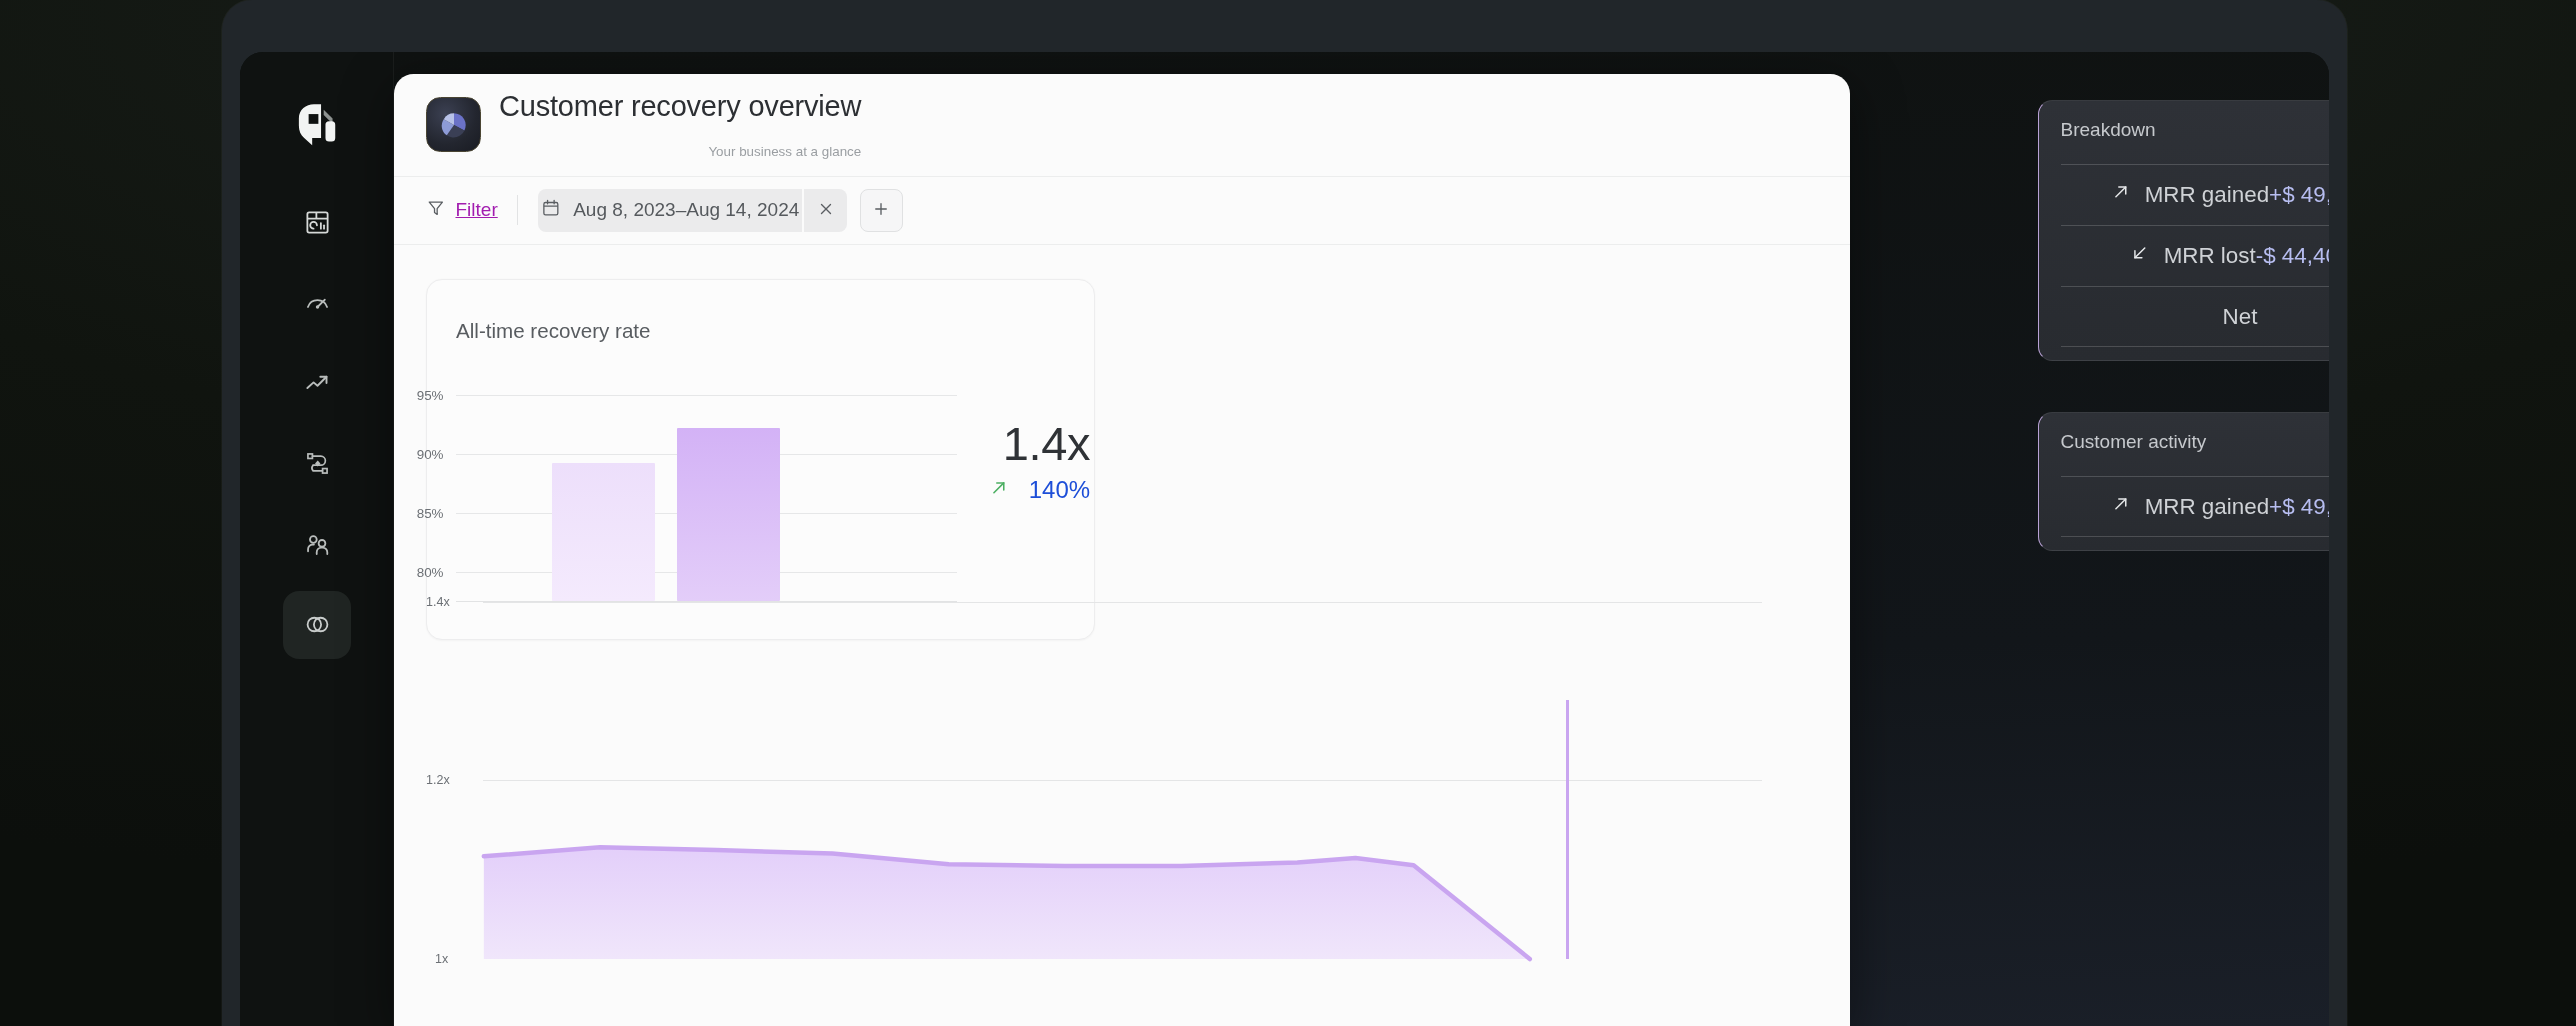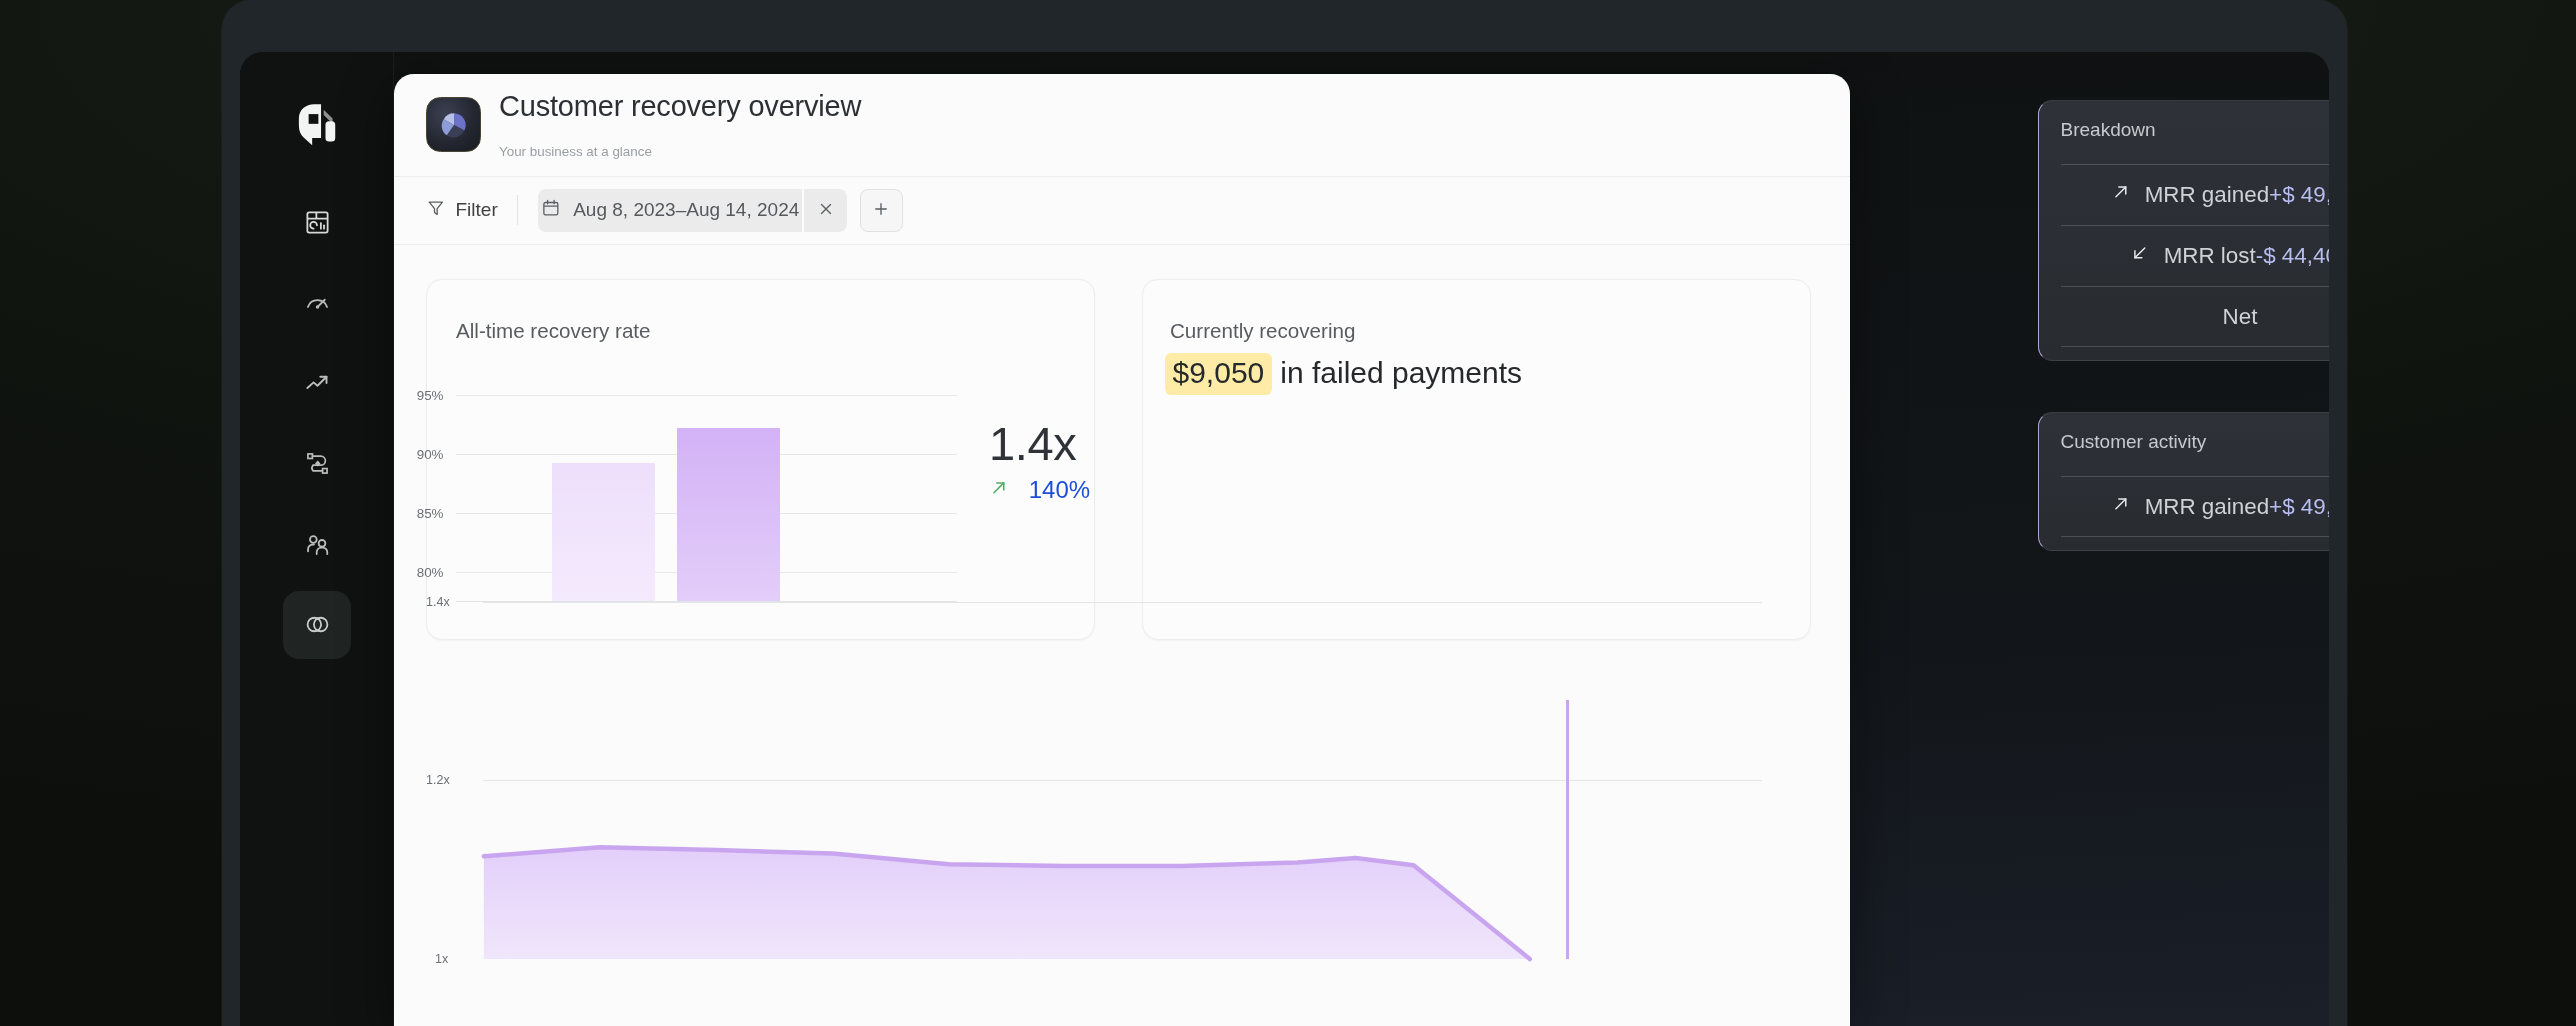--- a/index.html
+++ b/index.html
@@ -64,20 +64,21 @@
   }
 
   
   .panel {
     position: absolute; left: 0px; top: 21.5px;
     width: 1456px; height: 953px;
     background: #fbfbfb;
     border-radius: 19.7px 19.7px 0 0;
     overflow: hidden;
     box-shadow: 0 12.5px 54px rgba(0,0,0,0.45);
+    text-align: right;
   }
   .panel-head {
     position: relative; height: 103px;
     border-bottom: 0.9px solid #eceded;
     display: flex; align-items: center;
     padding-left: 32px;
   }
   .app-icon {
     width: 55px; height: 55px; border-radius: 14.3px;
     background: radial-gradient(circle at 35% 30%, #3b4052 0%, #23262f 60%, #191b22 100%);
@@ -93,22 +94,23 @@
     font-size: 13.4px; color: #9a9ea2; margin-top: 21px;
   }
 
   .toolbar {
     height: 68px; display: flex; align-items: center;
     padding-left: 32px; gap: 0;
     border-bottom: 0.9px solid #eceded;
   }
   .tb-filter {
     display: flex; align-items: center; gap: 9.8px;
-    font-size: 19px; color: #404040; cursor: pointer;
+    font-size: 19px; color: #a21caf; cursor: pointer;
     padding-right: 19.7px;
+    text-decoration: underline;
   }
   .tb-divider { width: 0.9px; height: 30px; background: #e2e3e4; margin-right: 19.7px; }
   .chip-group { display: flex; align-items: stretch; }
   .chip {
     display: flex; align-items: center; gap: 12.5px;
     background: #ebebec; border-radius: 8px 0 0 8px;
     padding: 0 3px; height: 43px;
     font-size: 19px; color: #55595d; cursor: pointer;
   }
   .chip-x {
@@ -378,27 +380,20 @@
                 <svg width="19.7" height="19.7" viewBox="0 0 24 24" fill="none" stroke="#4caf62" stroke-width="1.9" stroke-linecap="round" stroke-linejoin="round">
                   <line x1="6" y1="18" x2="18" y2="6"></line>
                   <polyline points="9.5,6 18,6 18,14.5"></polyline>
                 </svg>
               </span>
               <span>140%</span>
             </div>
           </div>
         </div>
 
-        <div class="card card-b">
-          <div class="cb-title">Currently recovering</div>
-          <div class="cb-line">
-            <span class="cb-hl">$9,050</span>
-            <span class="cb-rest">in failed payments</span>
-          </div>
-        </div>
 
       </div>
 
       <div class="areawrap">
 
         <div class="ac-grid" style="left:89px; width:1279px; top:81px;"></div>
         <div class="ac-grid" style="left:89px; width:1279px; top:259px;"></div>
 
         <div class="ac-label" style="left:32px; top:81px;">1.4x</div>
         <div class="ac-label" style="left:32px; top:259px;">1.2x</div>

